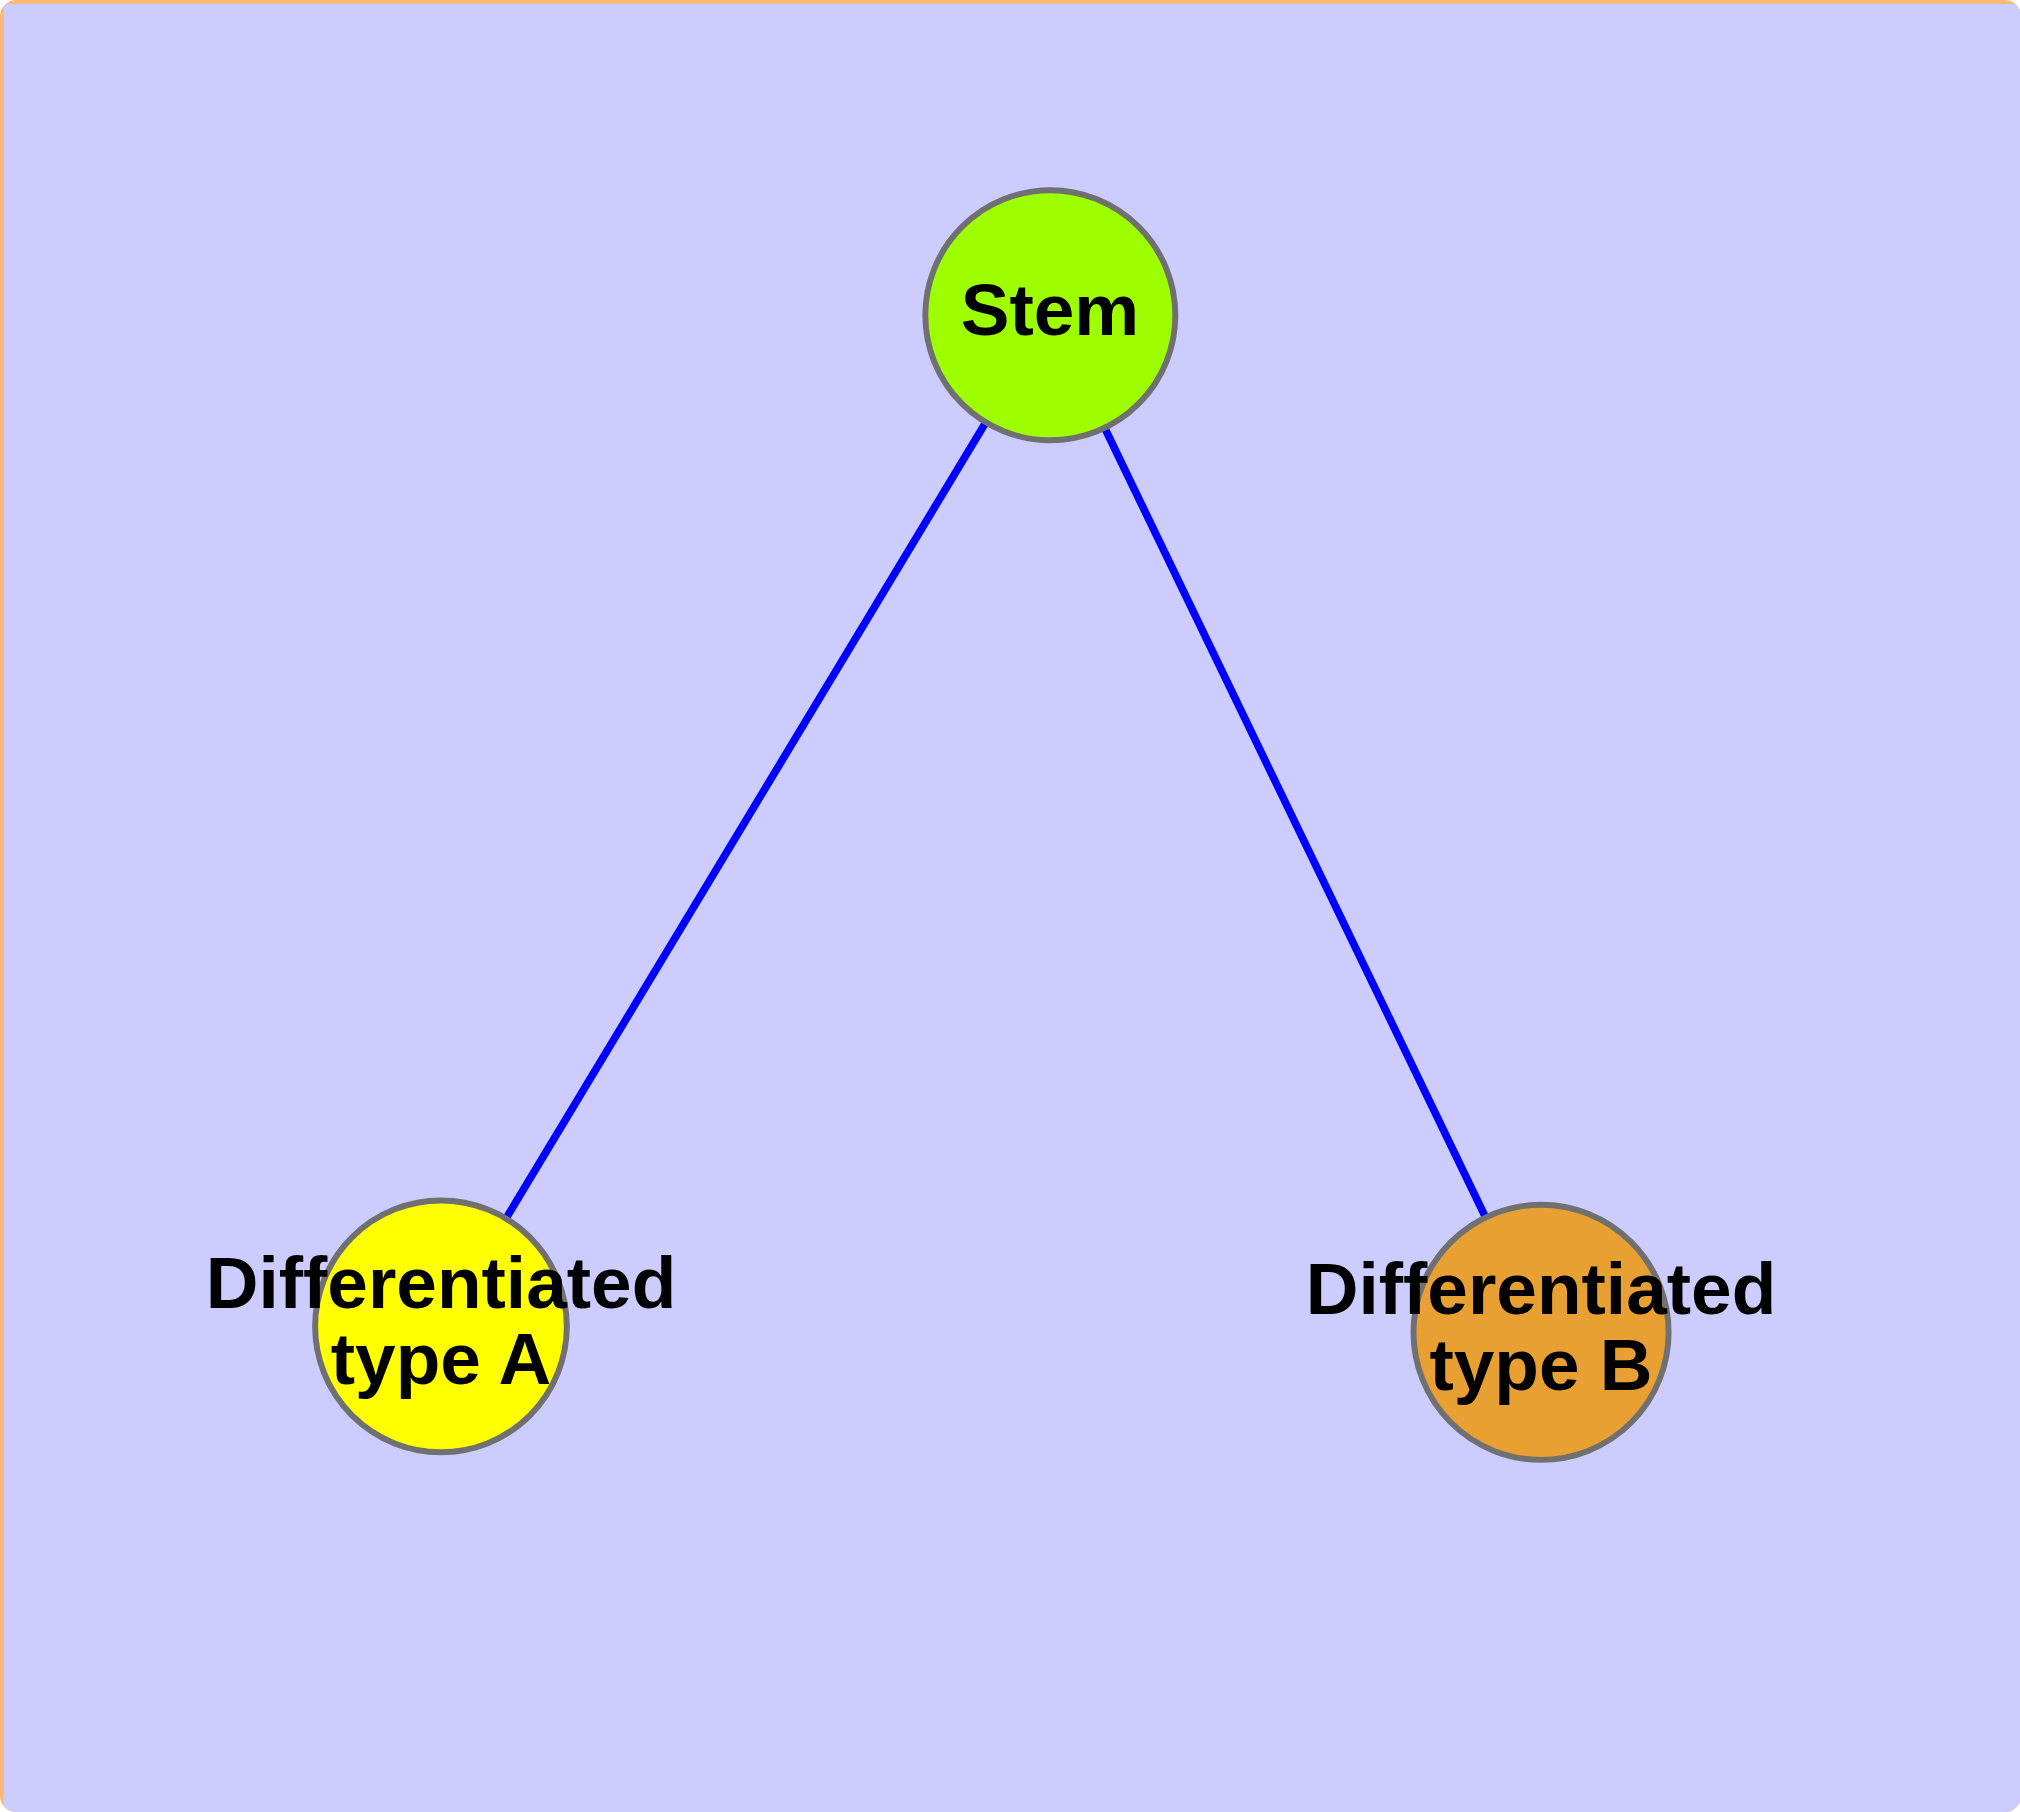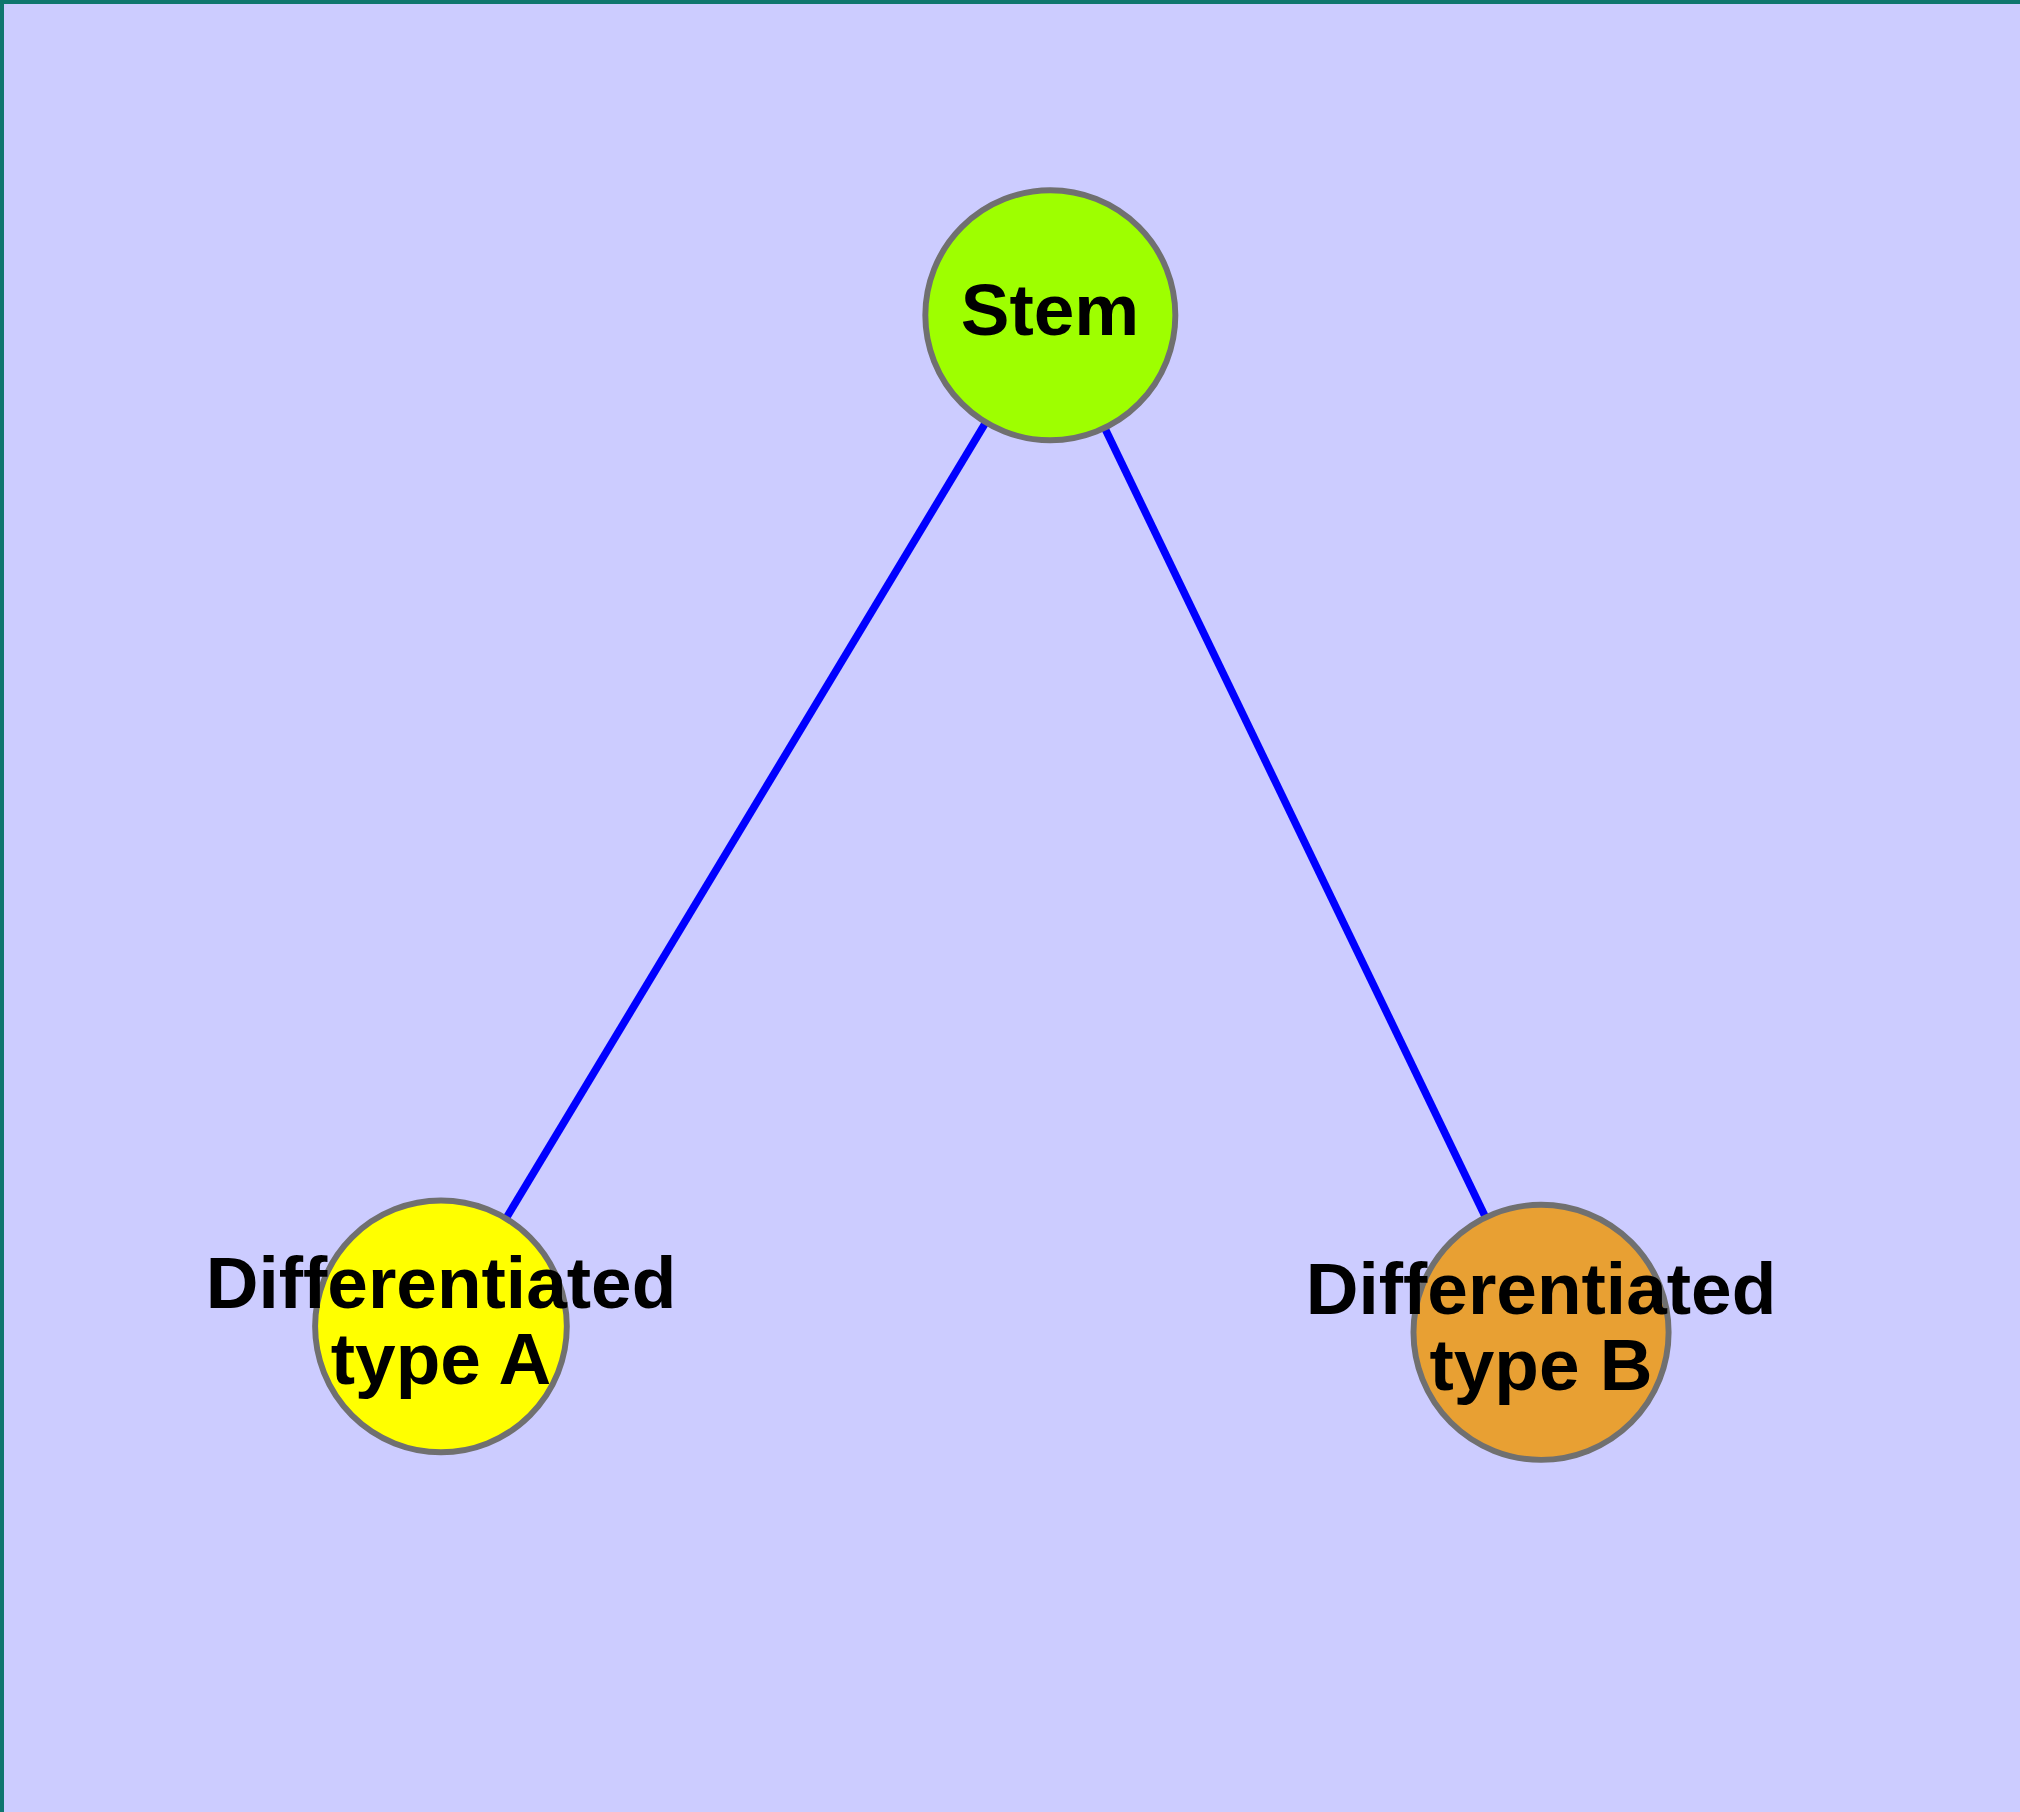--- a/index.html
+++ b/index.html
@@ -6,22 +6,23 @@
   html, body {
     margin: 0;
     padding: 0;
     background: #ffffff;
   }
   #canvas {
     position: relative;
     width: 2021px;
     height: 1812px;
     overflow: hidden;
-    background: #0f766e;
+    background: #fdba74;
     font-family: "Liberation Sans", sans-serif;
+    border-radius: 16px;
   }
   #plot-bg {
     position: absolute;
     left: 4.2px;
     top: 4.2px;
     width: 2016px;
     height: 1808px;
     background: #ccccff;
   }
   #graph-svg {

